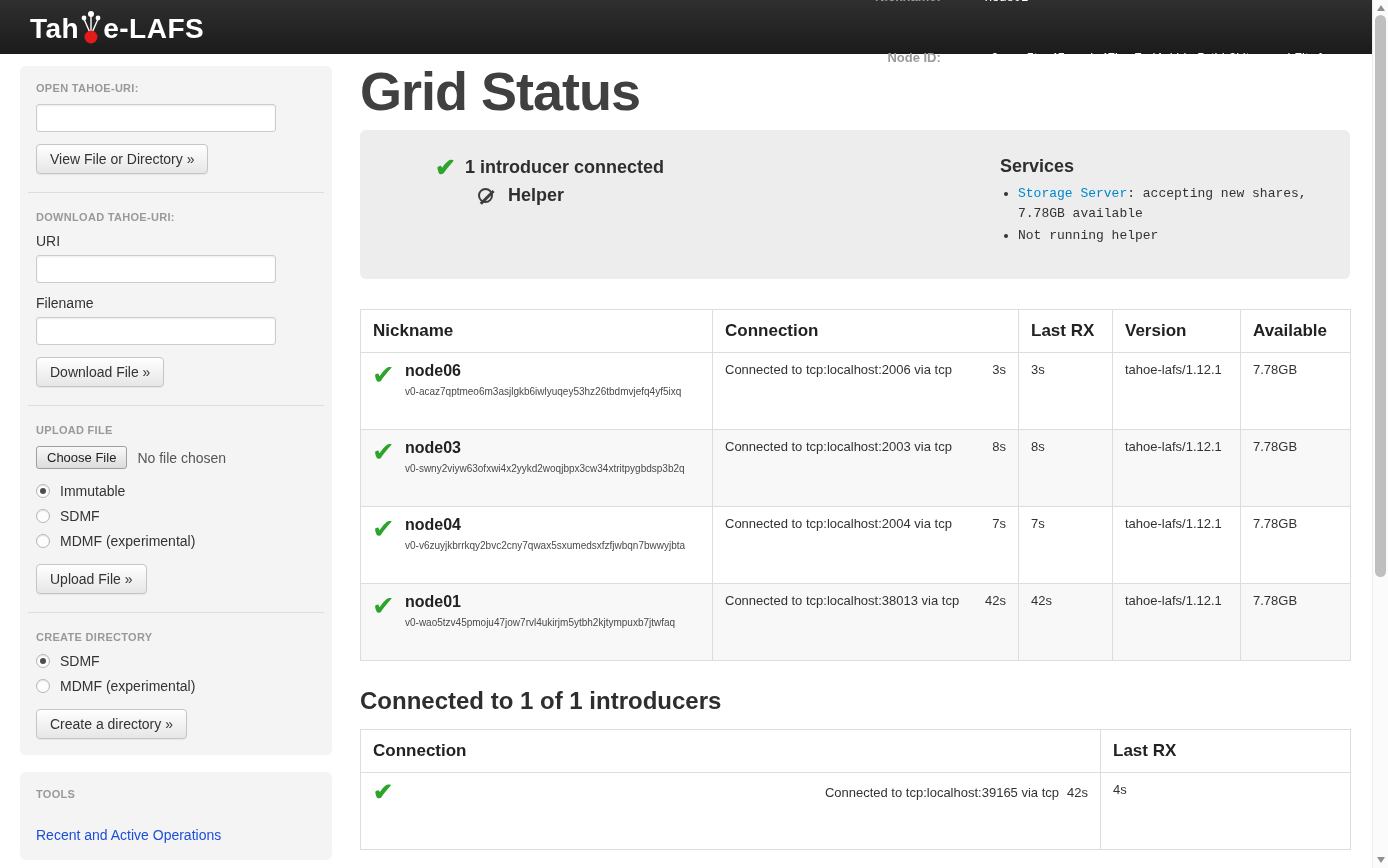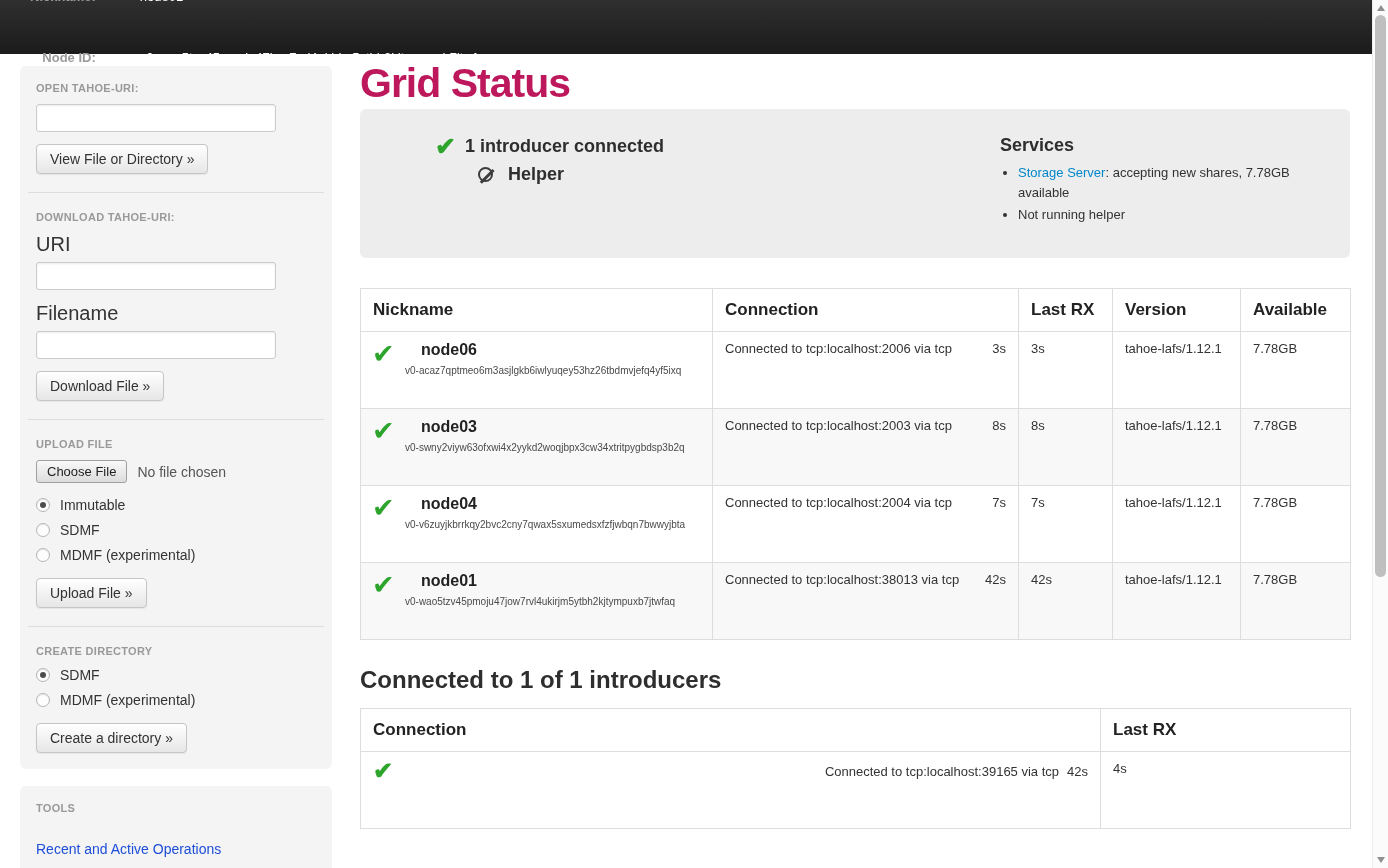--- a/index.html
+++ b/index.html
@@ -34,64 +34,64 @@
     font-family:"Liberation Sans",sans-serif;
     border:1px solid #ccc; border-radius:3px; background:#fff;
     box-shadow:inset 0 1px 2px rgba(0,0,0,.08); margin-bottom:12px;
   }
   .btn {
     display:inline-block; padding:6px 13px; font-size:14px; color:#333;
     font-family:"Liberation Sans",sans-serif;
     background:linear-gradient(#ffffff,#e6e6e6); border:1px solid #c5c5c5;
     border-radius:4px; box-shadow:0 1px 1px rgba(0,0,0,.06); cursor:pointer;
   }
-  .field-label { font-size:20px; color:#333; margin:2px 0 6px; }
+  .field-label { font-size:14px; color:#333; margin:2px 0 6px; }
   .radio-row { display:flex; align-items:center; margin:9px 0; font-size:14px; }
   .radio { width:14px; height:14px; border-radius:50%; border:1px solid #b5b5b5;
     background:#fdfdfd; margin-right:10px; position:relative; flex:0 0 auto;
     box-shadow:inset 0 1px 1px rgba(0,0,0,.1); cursor:pointer; }
   .radio.checked::after { content:""; position:absolute; left:3px; top:3px; width:6px; height:6px; border-radius:50%; background:#4d4d4d; }
   .choose-row { display:flex; align-items:center; margin:2px 0 14px; }
   .choose-btn { padding:3px 10px; font-size:13px; color:#222;
     background:linear-gradient(#f9f9f9,#dcdcdc); border:1px solid #9f9f9f; border-radius:3px; cursor:pointer;
     font-family:"Liberation Sans",sans-serif; }
   .no-file { font-size:14px; color:#555; margin-left:10px; }
   .upload-btn { margin-top:6px; }
   .tools-link { font-size:14px; color:#1d4ed8; text-decoration:none; cursor:pointer; display:inline-block; margin-top:17px; }
 
   
   .main { position:absolute; left:360px; top:54px; width:990px; }
-  h1.page-title { font-size:41px; font-weight:bold; color:#be185d; letter-spacing:-1px; margin:6px 0 2px; }
+  h1.page-title { font-size:54px; font-weight:bold; color:#404040; letter-spacing:-1px; margin:6px 0 8px; }
 
   .well { background:#ededed; border-radius:6px; padding:26px 30px 30px; display:flex; margin-bottom:30px; }
   .well-left { flex:1; padding-left:45px; }
   .status-line { display:flex; align-items:center; font-size:18px; font-weight:bold; color:#2e2e2e; }
   .check { color:var(--green,#2da52d); font-weight:bold; }
   .status-line .check { font-size:25px; margin-right:9px; line-height:22px; }
   .helper-line { margin-left:43px; margin-top:7px;gap:7px; }
   .no-icon { width:15px; height:15px; border:2.5px solid #3d3d3d; border-radius:50%; position:relative; display:inline-block; margin-right:8px; flex:0 0 auto; }
   .no-icon::after { content:""; position:absolute; left:-2px; top:5.5px; width:18px; height:2.5px; background:#3d3d3d; transform:rotate(-45deg); }
   .helper-sub { margin-left:65px; margin-top:3px; font-size:11px; color:#666; }
   .well-right { width:320px; }
   .well-right h3 { font-size:18px; font-weight:bold; color:#2e2e2e; margin-bottom:7px; }
   .well-right ul { padding-left:18px; font-size:13px; color:#333; }
-  .well-right li { margin:3px 0; line-height:1.5; }
+  .well-right li { margin:3px 0; line-height:1.5;font-family:Liberation Mono, monospace; }
   .well-right a { color:#0088cc; text-decoration:none; cursor:pointer; }
 
   h2.section-heading { font-size:24px; font-weight:bold; color:#2e2e2e; margin:26px 0 14px; }
 
   table.data { width:990px; border-collapse:collapse; background:#fff; table-layout:fixed; }
   table.data th, table.data td { border:1px solid #ddd; text-align:left; vertical-align:top; }
   table.data th { font-size:17px; color:#222; padding:11px 12px; background:#fff; }
   table.data td { font-size:13px; color:#333; padding:9px 12px; height:77px; }
   table.data tbody tr:nth-child(even) { background:#f8f8f8; }
 
   .td-nick { position:relative; }
   .check-big { position:absolute; left:11px; top:9px; font-size:27px; line-height:26px; color:var(--green,#2da52d); }
-  .nick { margin-left:48px; font-size:16px; font-weight:bold; color:#222; }
+  .nick { margin-left:32px; font-size:16px; font-weight:bold; color:#222; }
   .nodeid { font-size:10px; color:#4a4a4a; margin-top:3px; text-indent:32px; line-height:1.8; overflow-wrap:break-word; }
   .conn-row { display:flex; justify-content:space-between; }
   .conn-age { white-space:nowrap; margin-left:8px; }
   .td-right { text-align:right; }
 
   .intro-conn { display:flex; align-items:flex-start; }
   .intro-conn .check { font-size:24px; line-height:20px; margin-right:9px; }
   .intro-conn .txt { flex:1; padding-top:3px;text-align:right; }
   .intro-conn .conn-age { padding-top:3px; }
   td.intro-lastrx { text-align:right; padding-top:12px; }
@@ -102,20 +102,33 @@
   .sb-up { top:5px; border-bottom:6px solid #8f8f8f; }
   .sb-down { bottom:5px; border-top:6px solid #8f8f8f; }
   .sb-thumb { position:absolute; left:2px; top:15px; width:11px; height:562px; background:#bfbfbf; border-radius:6px; cursor:pointer; }
 </style>
 </head>
 <body>
 
 <div class="page">
 
   <header class="navbar">
+    <div class="logo">
+      <span>Tah</span>
+      <svg width="22" height="36" viewBox="0 0 22 36">
+        <line x1="11" y1="25" x2="4" y2="9" stroke="#fff" stroke-width="1.4"></line>
+        <line x1="11" y1="25" x2="11" y2="5" stroke="#fff" stroke-width="1.4"></line>
+        <line x1="11" y1="25" x2="18" y2="9" stroke="#fff" stroke-width="1.4"></line>
+        <circle cx="4" cy="8" r="2.4" fill="#fff"></circle>
+        <circle cx="11" cy="4" r="3" fill="#fff"></circle>
+        <circle cx="18" cy="8" r="2.4" fill="#fff"></circle>
+        <circle cx="11" cy="27" r="6.5" fill="#e31b1b"></circle>
+      </svg>
+      <span>e-LAFS</span>
+    </div>
     <div class="node-info">
       <span class="lbl">Nickname:</span>
       <span class="val">node01</span>
       <span class="lbl">Node ID:</span>
       <span class="val">v0-wao5tzv45pmoju47jow7rvl4ukirjm5ytbh2kjtympuxb7jtwfaq</span>
     </div>
   </header>
 
   <aside class="sidebar">
     <div class="panel">

